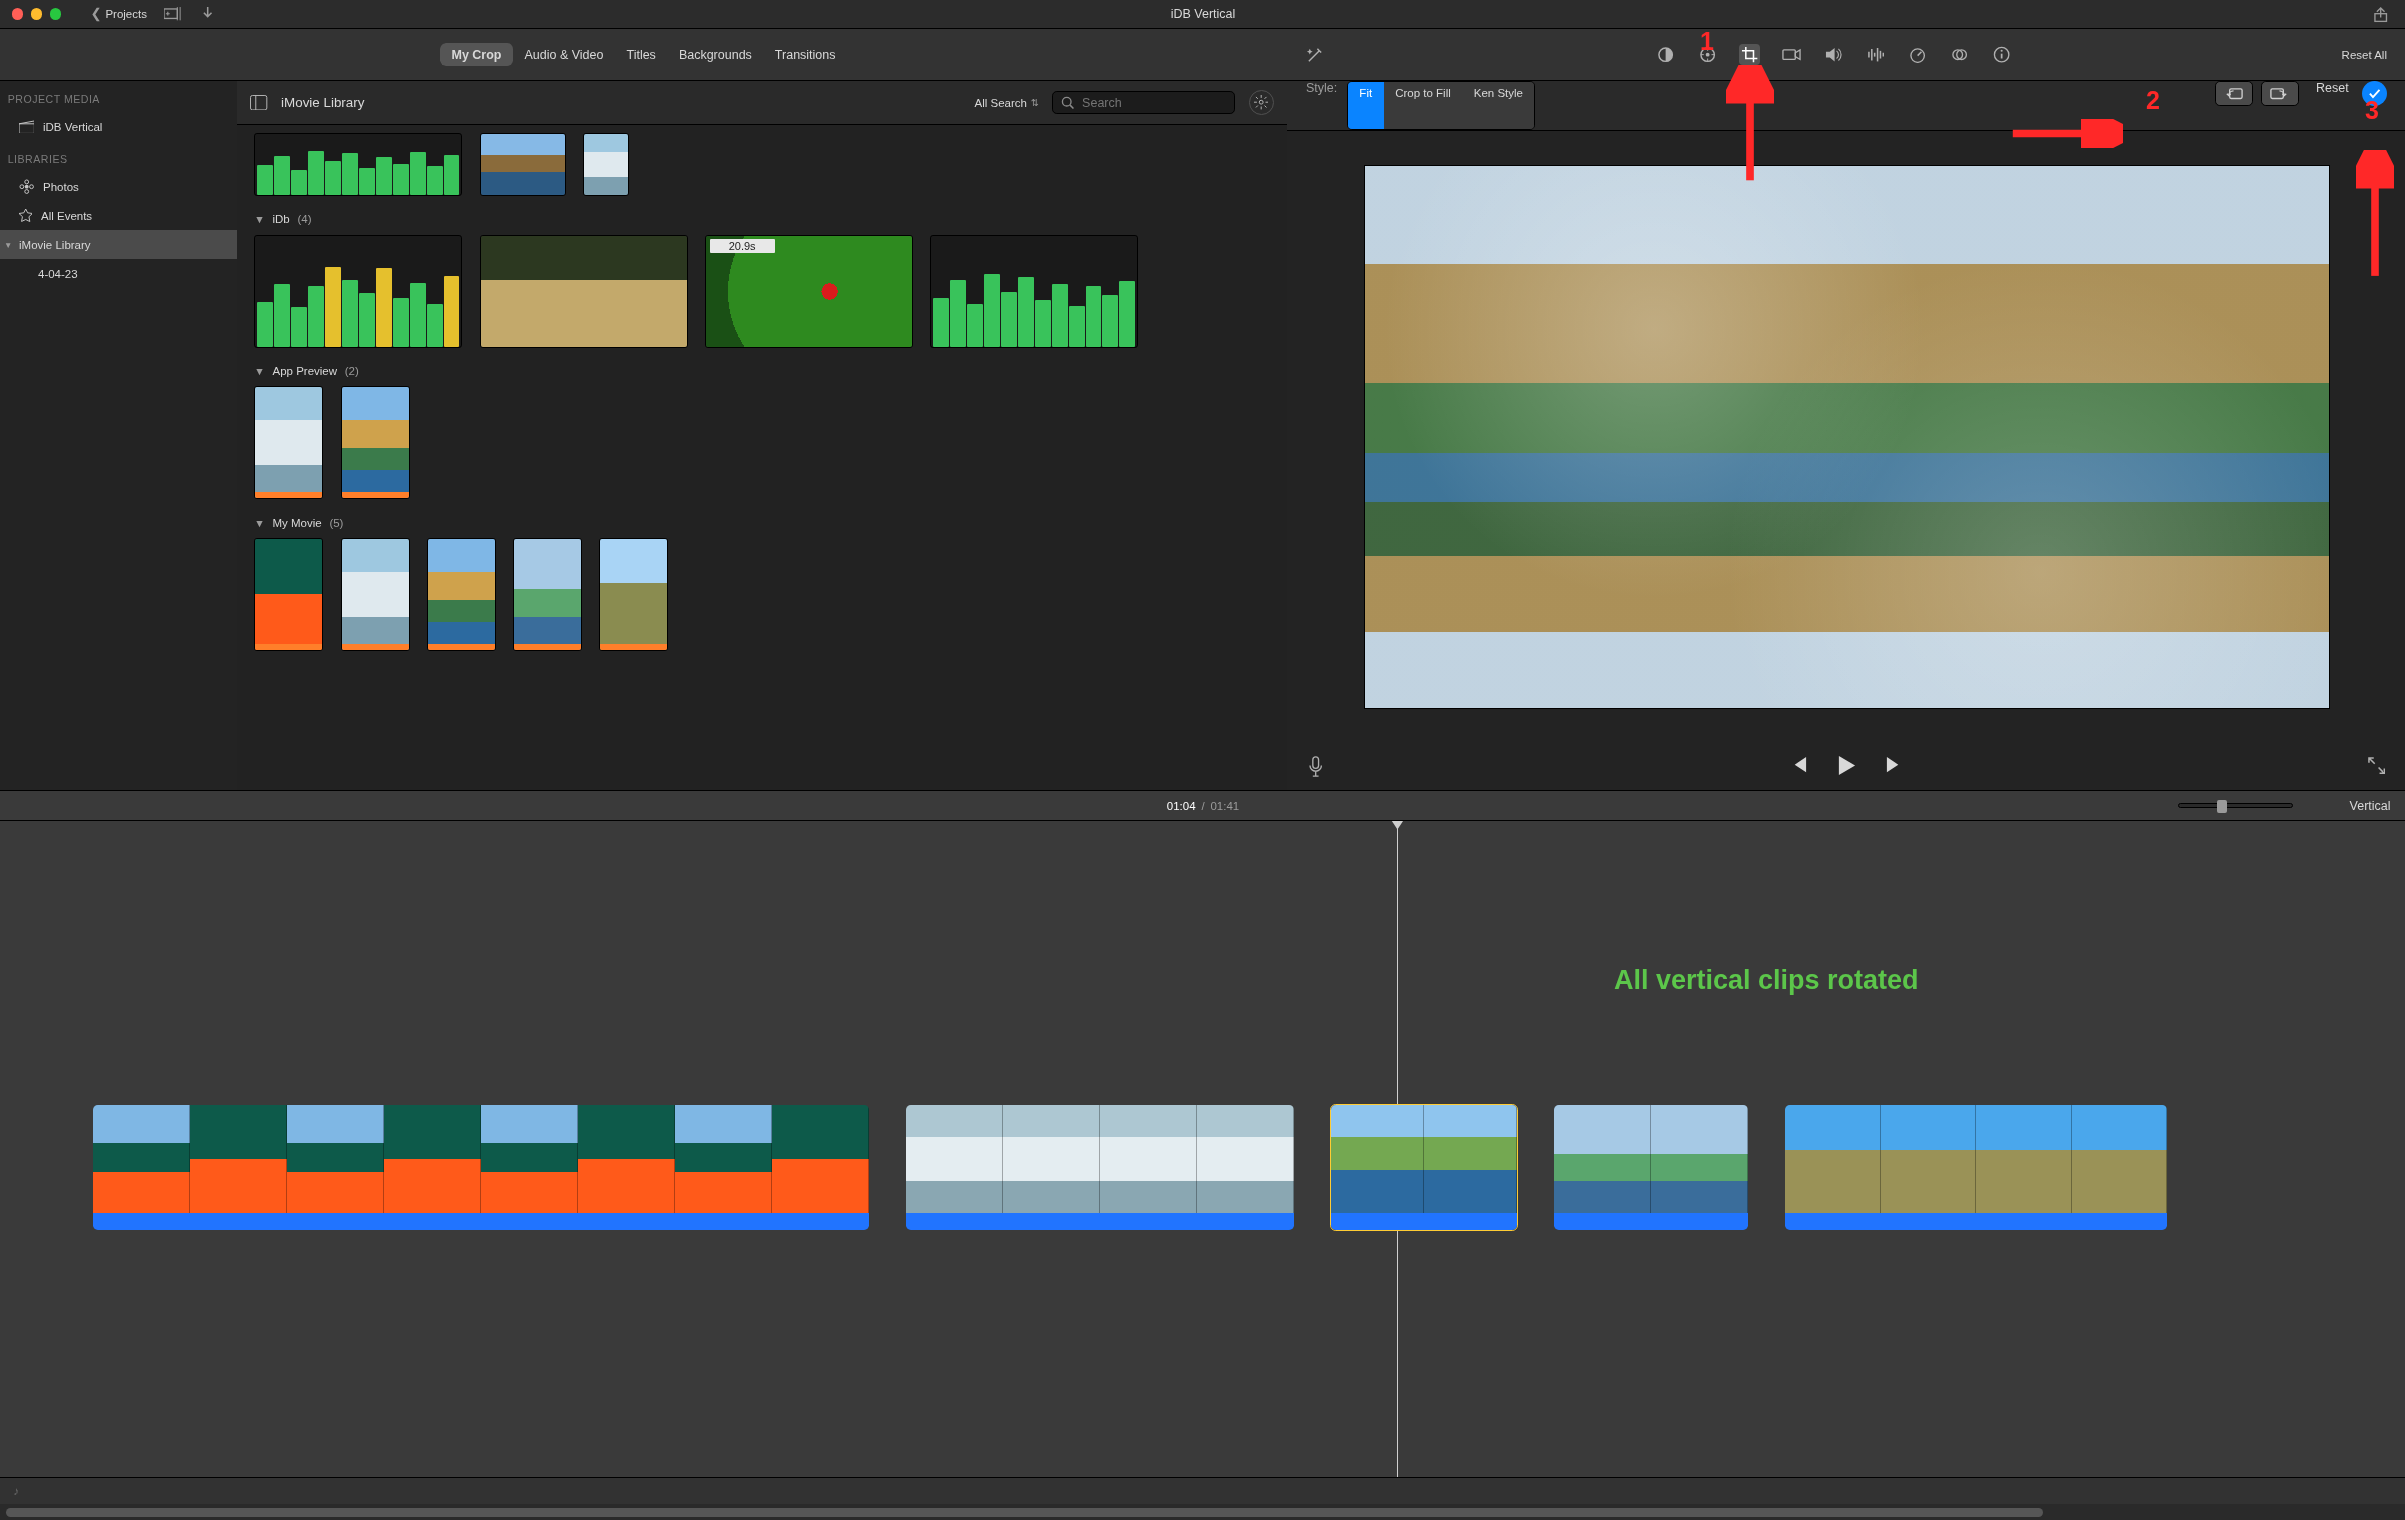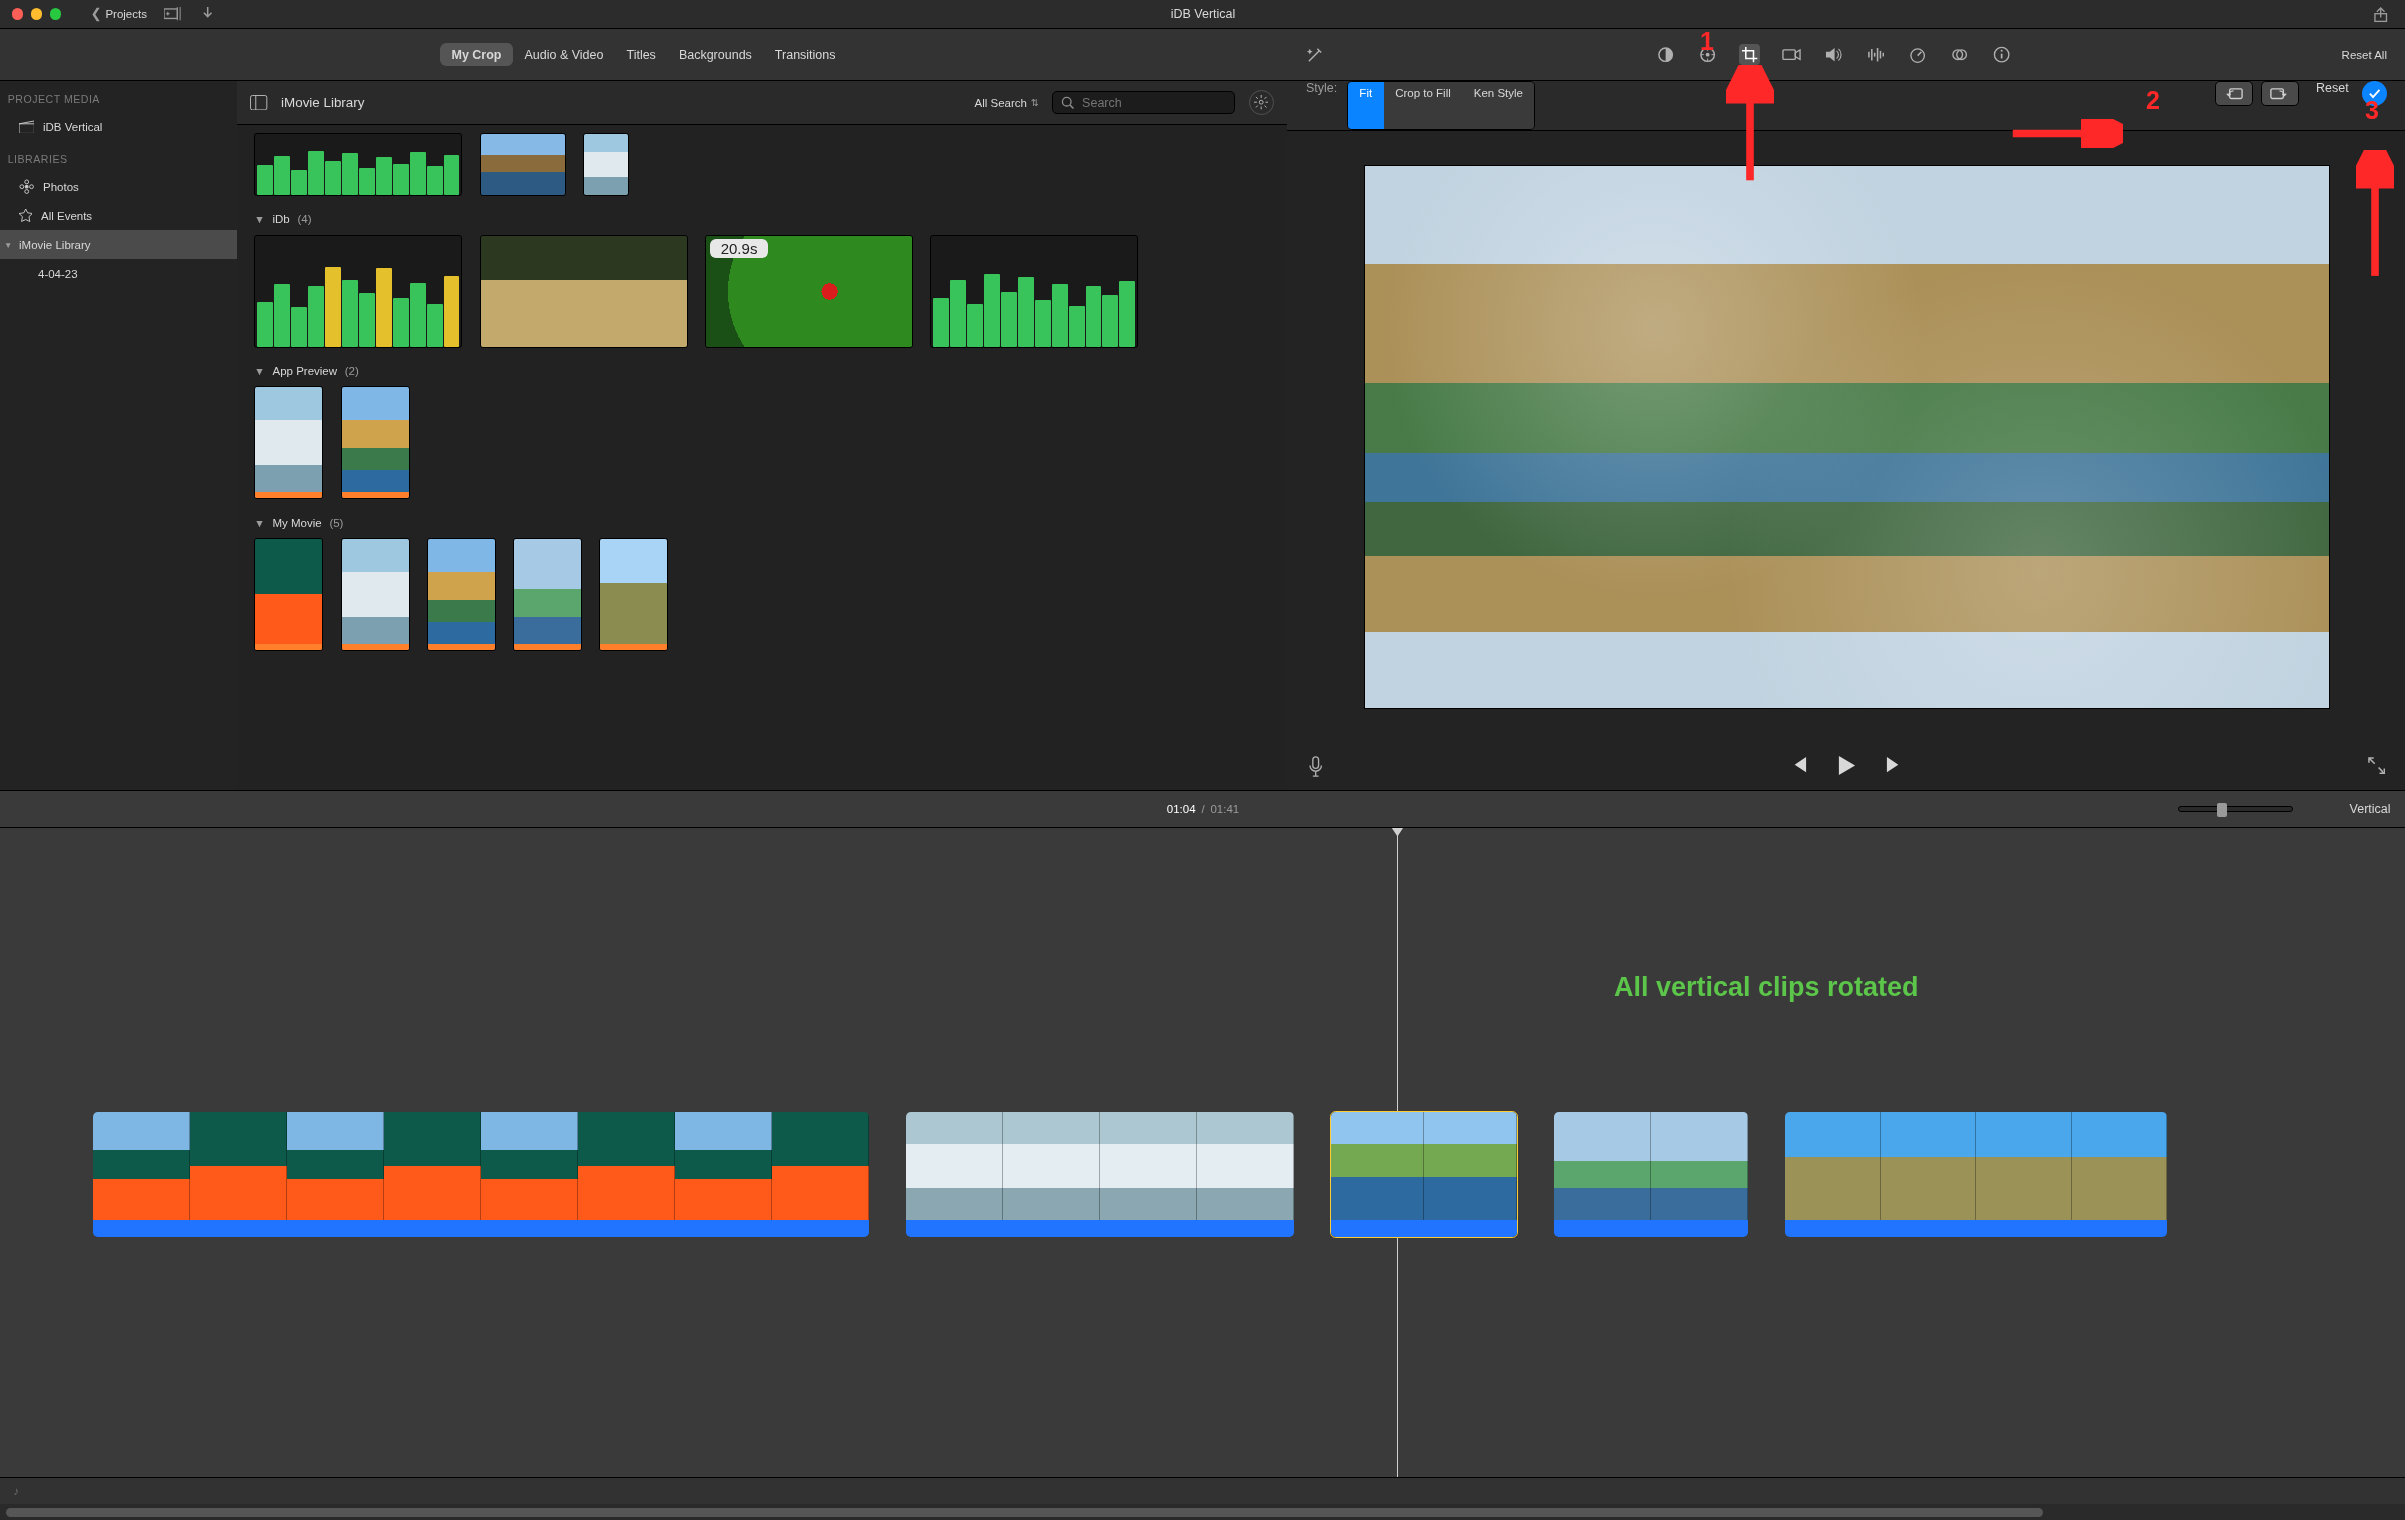--- a/index.html
+++ b/index.html
@@ -73,21 +73,21 @@
   .event-head .chev{color:var(--text-1);font-size:10.6px;}
   .event-head .count{color:var(--text-1);font-weight:400;}
   .clip{position:relative;border-radius:2.9px;overflow:hidden;}
   .clip.audio{background:#1a1a1a;border:1px solid #000;}
   .clip .wave{position:absolute;left:0;right:0;bottom:0;height:80%;}
   .clip .wave.bar{display:flex;align-items:flex-end;gap:1px;padding:0 1.9px;}
   .clip .wave.bar span{flex:1;background:var(--audio-green);border-radius:1px;}
   .clip.thumb{background:#333;border:1px solid #000;}
   .clip.thumb .img{width:100%;height:100%;}
   .clip.thumb.orange-strip::after{content:"";position:absolute;left:0;right:0;bottom:0;height:6.7px;background:var(--orange);}
-  .clip .dur{position:absolute;left:3.8px;top:3.8px;background:#e8e8e8;color:#222;font-size:15px;padding:1px 11px;border-radius:6px;}
+  .clip .dur{position:absolute;left:3.8px;top:3.8px;background:#e8e8e8;color:#222;font-size:11px;padding:1px 19px;border-radius:1px;}
   
   .img{background-size:cover;background-position:center;}
   .img.mountain{background:linear-gradient(180deg,#86b9e6 0 35%,#8a6b3b 35% 62%,#2c5a83 62% 100%);}
   .img.waterfall{background:linear-gradient(180deg,#9ec8e0 0 30%,#dfe9ee 30% 70%,#7da0b0 70% 100%);}
   .img.cheetah{background:linear-gradient(180deg,#2c3820 0 40%,#c3a96b 40% 100%);}
   .img.parrot{background:radial-gradient(circle at 60% 50%,#d91c1c 0 6%,#2e8a1f 6% 75%,#1a5015 75% 100%);}
   .img.lake{background:linear-gradient(180deg,#7fb7e6 0 30%,#cfa24c 30% 55%,#3b7b4b 55% 75%,#2c6aa0 75% 100%);}
   .img.orangejar{background:linear-gradient(180deg,#0d5a4a 0 50%,#ff5a1a 50% 100%);}
   .img.pond{background:linear-gradient(180deg,#a6c9e5 0 45%,#5aa66d 45% 70%,#3a6d9b 70% 100%);}
   .img.bush{background:linear-gradient(180deg,#a9d4f5 0 40%,#8a8c50 40% 100%);}
@@ -119,21 +119,21 @@
      radial-gradient(circle at 70% 75%,rgba(255,255,255,0.2),transparent 40%);}
 
   .viewer-controls{height:48px;display:flex;align-items:center;justify-content:center;gap:29px;position:relative;background:var(--bg-1);}
   .viewer-controls .left-ico{position:absolute;left:21px;}
   .viewer-controls .right-ico{position:absolute;right:21px;}
   .playset{display:flex;align-items:center;gap:29px;}
   .playset .pbtn{color:var(--text-0);}
 
   
   .tlwrap{position:absolute;left:0;right:0;bottom:0;height:731px;background:#3a3a3a;display:flex;flex-direction:column;border-top:1px solid #000;}
-  .tl-head{height:37px;position:relative;display:flex;align-items:center;border-bottom:1px solid #000;background:#3a3a3a;}
+  .tl-head{height:30px;position:relative;display:flex;align-items:center;border-bottom:1px solid #000;background:#3a3a3a;}
   .tl-head .time{position:absolute;left:50%;transform:translateX(-50%);font-size:12.5px;}
   .tl-head .time .cur{color:#fff;}
   .tl-head .time .sep{color:var(--text-1);padding:0 5.8px;}
   .tl-head .time .tot{color:var(--text-1);}
   .tl-head .zoom{position:absolute;right:113px;display:flex;align-items:center;gap:1.9px;}
   .tl-head .zoom .track{width:115px;height:5.8px;background:#2a2a2a;border-radius:2.9px;position:relative;border:1px solid #000;}
   .tl-head .zoom .track .knob{position:absolute;top:-3.8px;left:38px;width:9.6px;height:13.4px;background:#9a9a9a;border-radius:1.9px;}
   .tl-head .settings{position:absolute;right:15.4px;font-size:12.5px;color:var(--text-0);}
 
   .tl-body{flex:1;position:relative;background:#3a3a3a;overflow:hidden;}

